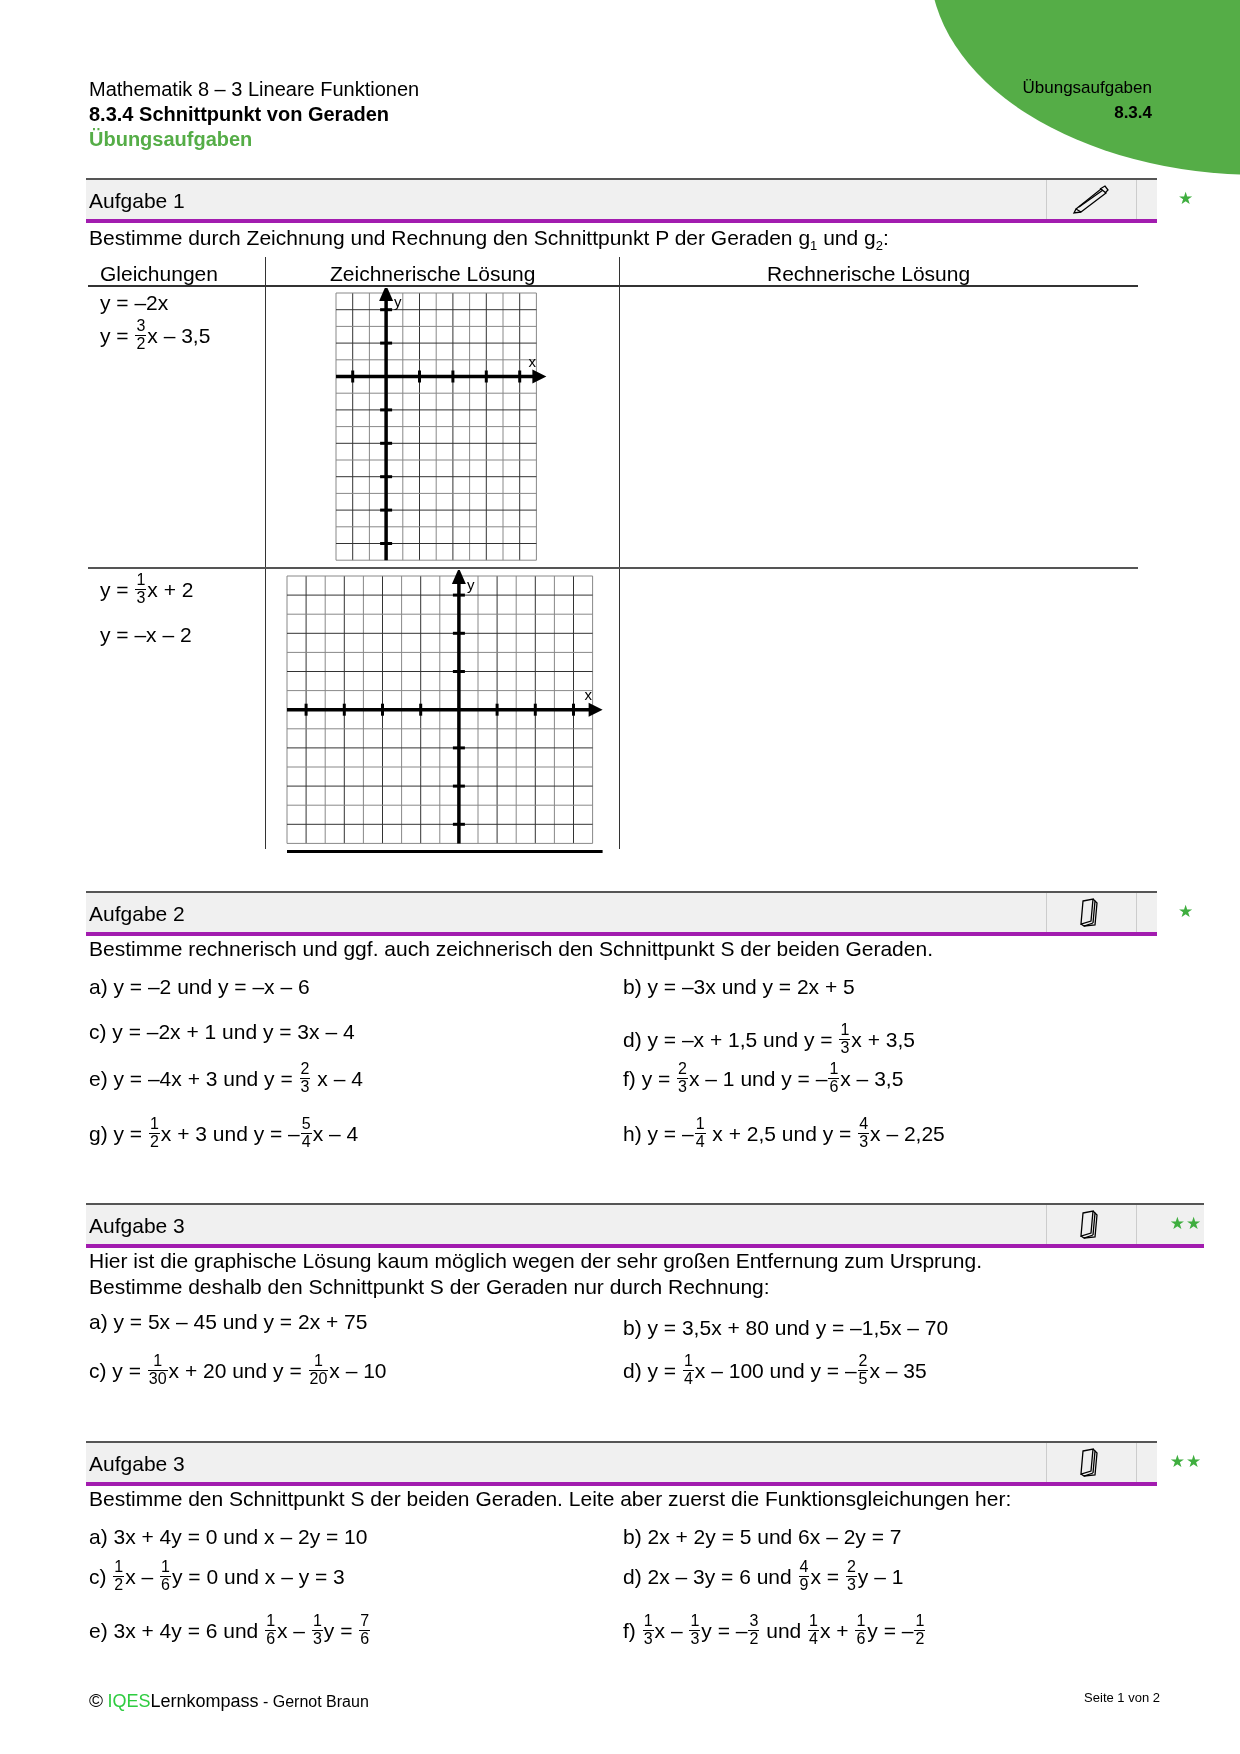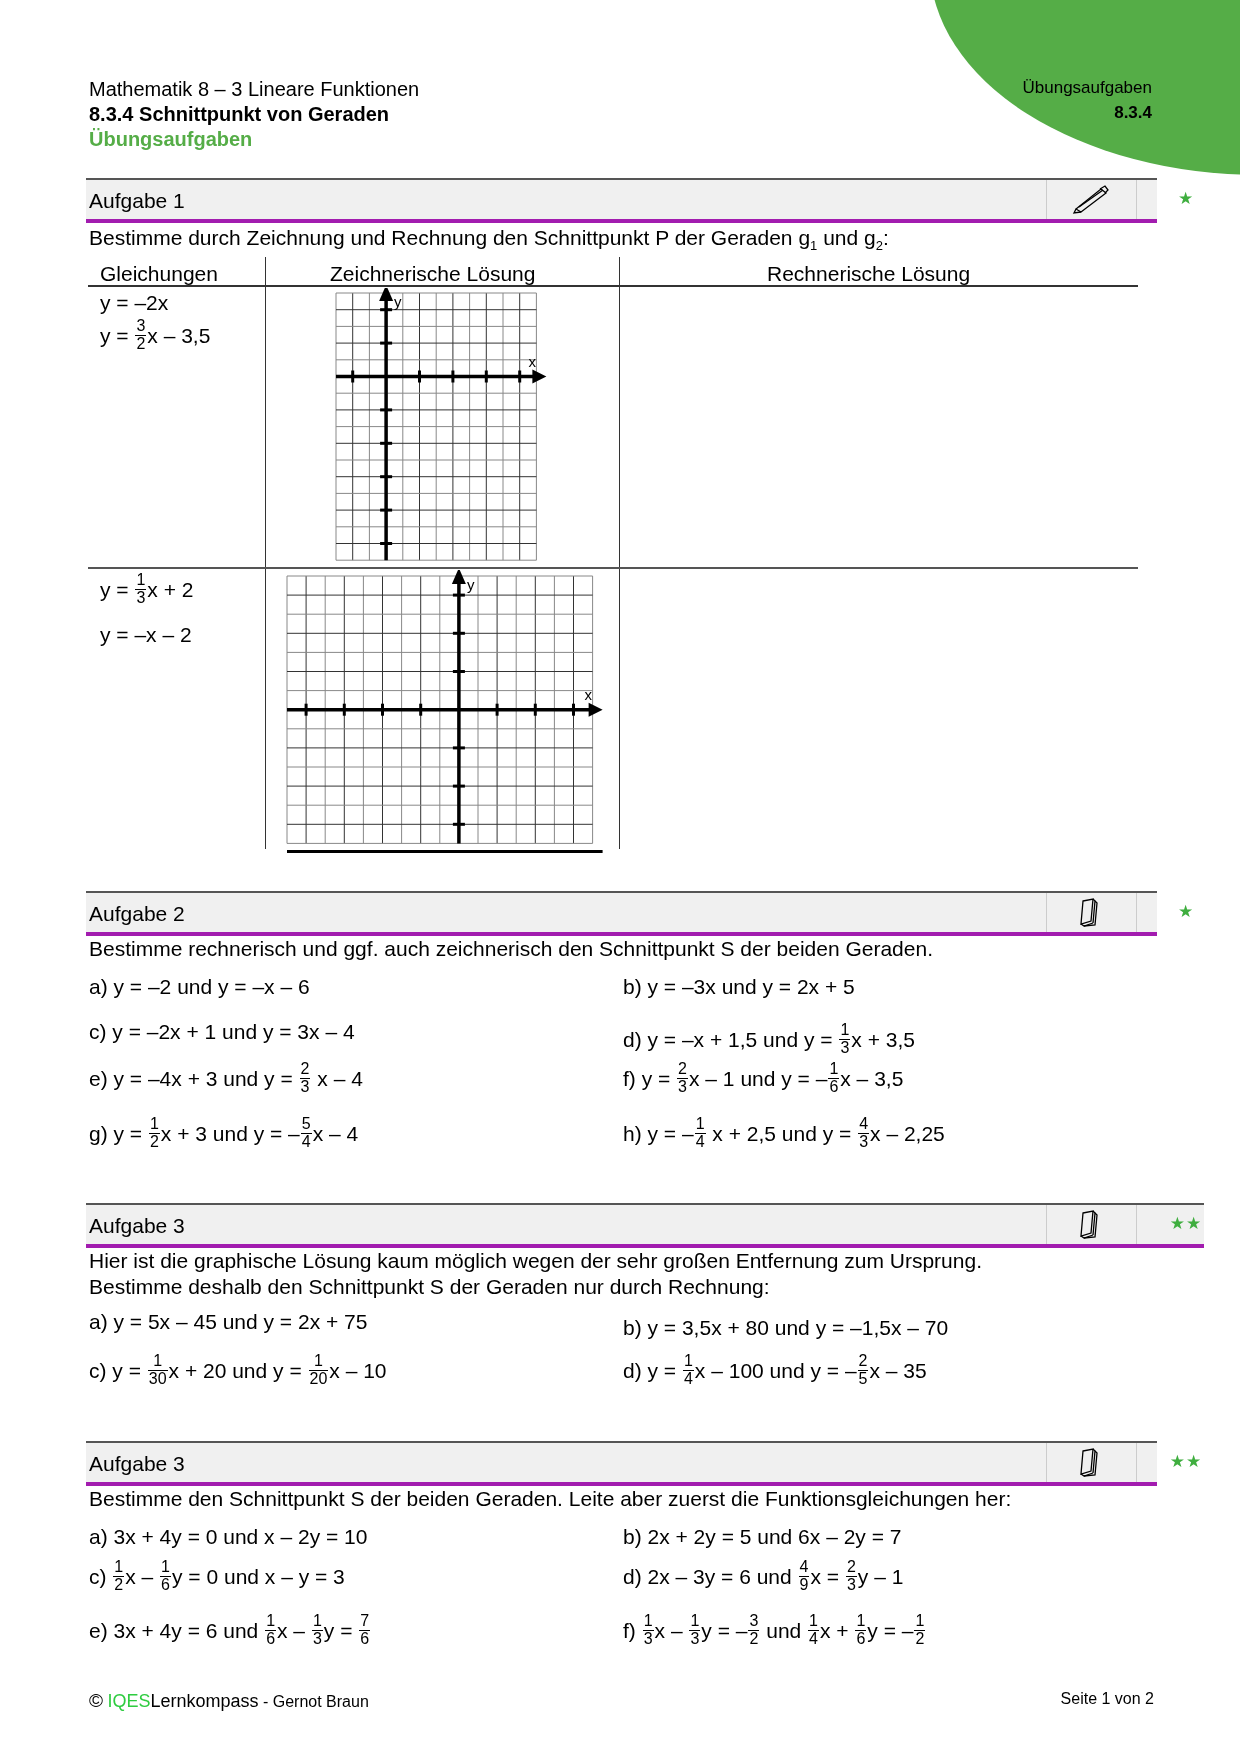--- a/index.html
+++ b/index.html
@@ -248,13 +248,13 @@
 <div class="eq" style="left:623px; top:1526px;">b)  2x + 2y = 5 und 6x – 2y = 7</div>
 <div class="eq" style="left:89px; top:1561px;"><span>c)  </span><span class="frac"><span class="num">1</span><span class="den">2</span></span><span>x – </span><span class="frac"><span class="num">1</span><span class="den">6</span></span><span>y = 0 und x – y = 3</span></div>
 <div class="eq" style="left:623px; top:1561px;"><span>d)  2x – 3y = 6 und </span><span class="frac"><span class="num">4</span><span class="den">9</span></span><span>x = </span><span class="frac"><span class="num">2</span><span class="den">3</span></span><span>y – 1</span></div>
 <div class="eq" style="left:89px; top:1615px;"><span>e)  3x + 4y = 6 und </span><span class="frac"><span class="num">1</span><span class="den">6</span></span><span>x – </span><span class="frac"><span class="num">1</span><span class="den">3</span></span><span>y = </span><span class="frac"><span class="num">7</span><span class="den">6</span></span></div>
 <div class="eq" style="left:623px; top:1615px;"><span>f)  </span><span class="frac"><span class="num">1</span><span class="den">3</span></span><span>x – </span><span class="frac"><span class="num">1</span><span class="den">3</span></span><span>y = –</span><span class="frac"><span class="num">3</span><span class="den">2</span></span><span>  und </span><span class="frac"><span class="num">1</span><span class="den">4</span></span><span>x + </span><span class="frac"><span class="num">1</span><span class="den">6</span></span><span>y = –</span><span class="frac"><span class="num">1</span><span class="den">2</span></span></div>
 
 <div class="footer" style="left:89px;">
   <span style="font-size:19px;">©</span>
   <span class="iqes">IQES</span><span class="lern">Lernkompass</span><span> - Gernot Braun</span>
 </div>
-<div class="footer" style="right:86px; font-size:16px;">Seite 1 von 2</div>
+<div class="footer" style="right:80px; font-size:13px;">Seite 1 von 2</div>
 
 </body></html>

